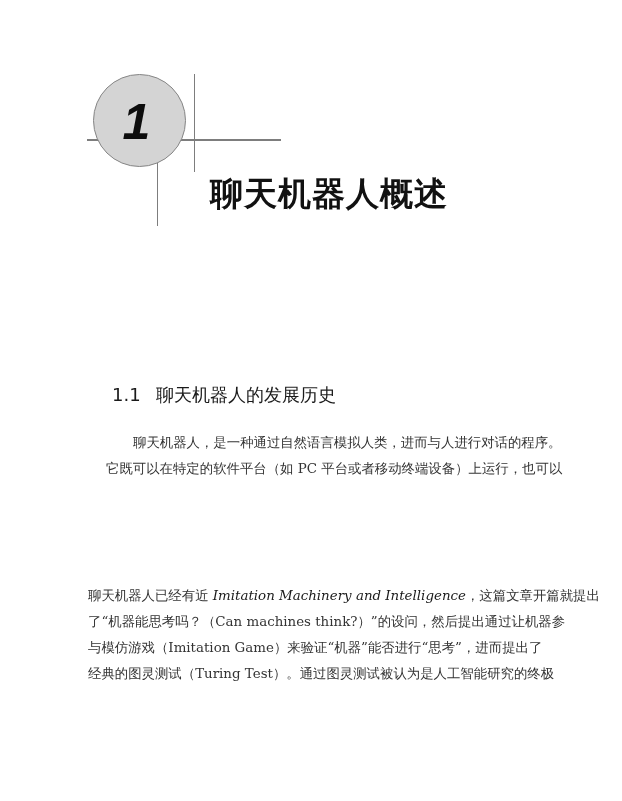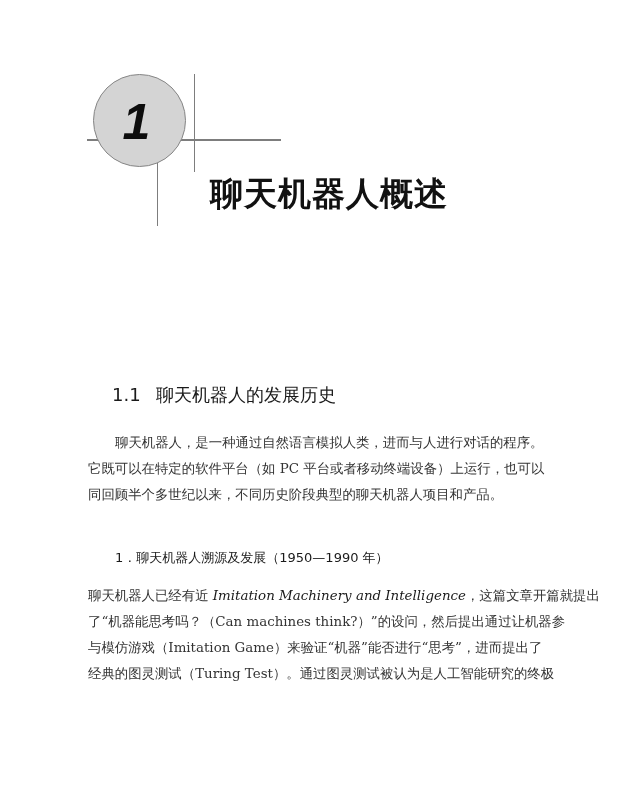--- a/index.html
+++ b/index.html
@@ -113,21 +113,21 @@
     .para .line.indent {
       padding-left: 27px;
     }
     .para .line.last {
       text-align-last: left;
     }
     .para em {
       font-style: italic;
       color: #1a1a1a;
     }
-    .p1 { top: 430px; }
+    .p1 { top: 430px; margin-left: 18px; }
     .p2 { top: 583px; }
   </style>
 </head>
 <body>
 
 <div class="page">
 
   <div class="hline"></div>
   <div class="vline1"></div>
   <div class="vline2"></div>
@@ -138,24 +138,22 @@
 
   <div class="chapter-title">聊天机器人概述</div>
 
   <div class="section-heading">
     <span class="num">1.1</span><span>聊天机器人的发展历史</span>
   </div>
 
   <div class="para p1">
     <span class="line indent">聊天机器人，是一种通过自然语言模拟人类，进而与人进行对话的程序。</span>
     <span class="line">它既可以在特定的软件平台（如 PC 平台或者移动终端设备）上运行，也可以</span>
-    <span class="line last">同回顾半个多世纪以来，不同历史阶段典型的聊天机器人项目和产品。</span>
   </div>
 
-  <div class="subheading">1．聊天机器人溯源及发展（1950—1990 年）</div>
 
   <div class="para p2">
     <span class="line"><span>聊天机器人已经有近</span> <em>Imitation Machinery and Intelligence</em><span>，这篇文章开篇就提出</span></span>
     <span class="line">了“机器能思考吗？（Can machines think?）”的设问，然后提出通过让机器参</span>
     <span class="line">与模仿游戏（Imitation Game）来验证“机器”能否进行“思考”，进而提出了</span>
     <span class="line">经典的图灵测试（Turing  Test）。通过图灵测试被认为是人工智能研究的终极</span>
   </div>
 
 </div>
 

